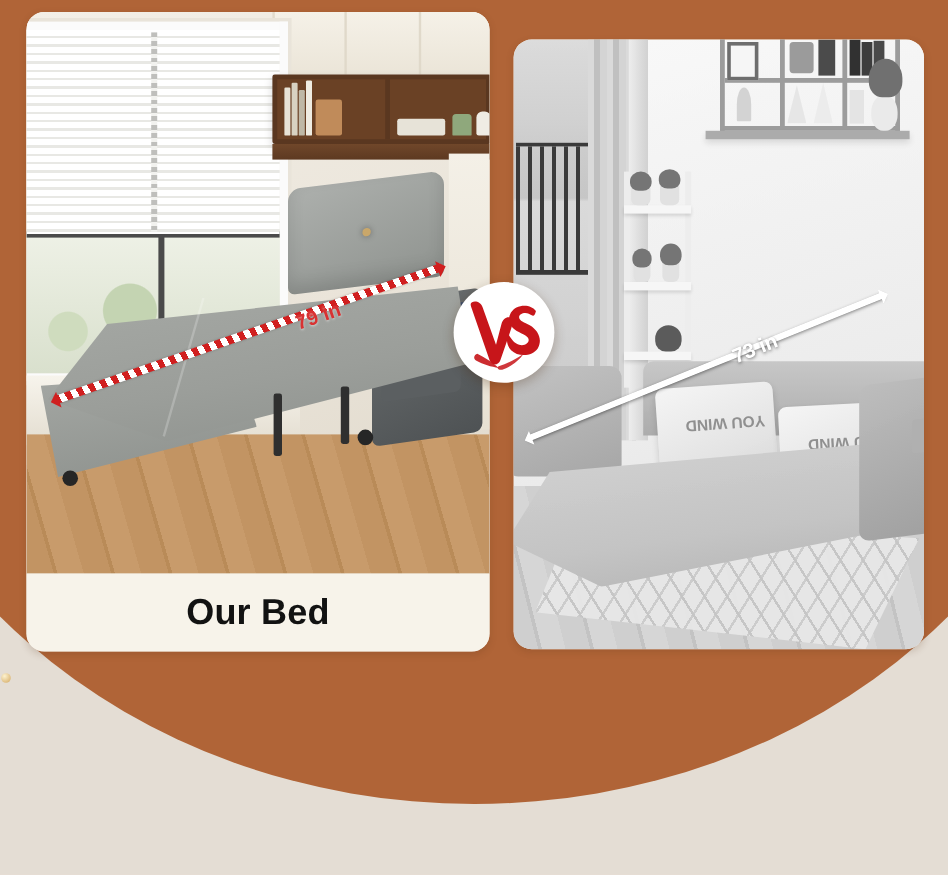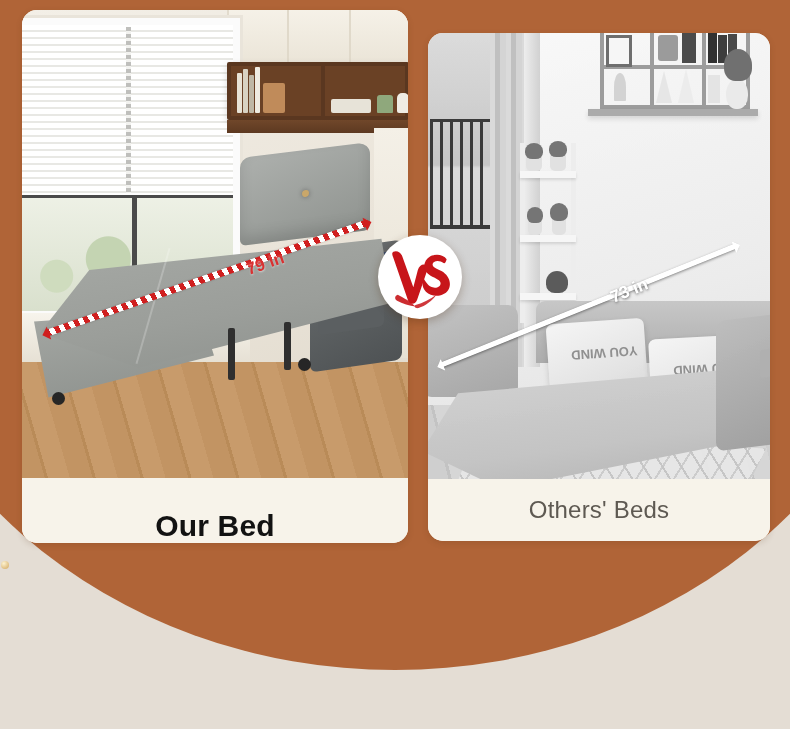--- a/index.html
+++ b/index.html
@@ -55,21 +55,21 @@
     display:flex; flex-direction:column;
   }
   .card.left { left:22px;  top:10px; width:386px; height:533px; }
   .card.right{ left:428px; top:33px; width:342px; height:508px; }
 
   .photo{ position:relative; flex:1 1 auto; overflow:hidden; }
   .caption{
     flex:0 0 auto; display:flex; align-items:center; justify-content:center;
     background:#f7f3ea;
   }
-  .card.left  .caption{ height:65px;align-items:flex-end; }
+  .card.left  .caption{ height:65px; }
   .card.right .caption{ height:62px; }
   .cap-ours  { font-size:30px; font-weight:bold; color:#121212; letter-spacing:.2px; }
   .cap-other { font-size:24px; font-weight:normal; color:#5e5952; letter-spacing:.2px; }
 
   
   .scene{ position:absolute; inset:0; }
 
   
   .l-wall{ position:absolute; inset:0; background:linear-gradient(160deg,#f3efe7 0%,#eae4d9 55%,#ded7c9 100%); }
   .l-win{
@@ -436,18 +436,15 @@
           <div class="r-arm-pocket"></div>
         </div>
 
         <div class="meas-line meas-white" style="left:12px; top:330px; width:320px; transform:rotate(-22deg);">
           <span class="arrow arrow-w-l"></span>
           <span class="arrow arrow-w-r"></span>
         </div>
         <div class="meas-label-white" style="left:182px; top:248px; transform:rotate(-22deg);">73 in</div>
       </div>
     </div>
-    <div class="caption">
-      <span class="cap-other">Others' Beds</span>
-    </div>
   </div>
 
 </div>
 
 </body></html>

